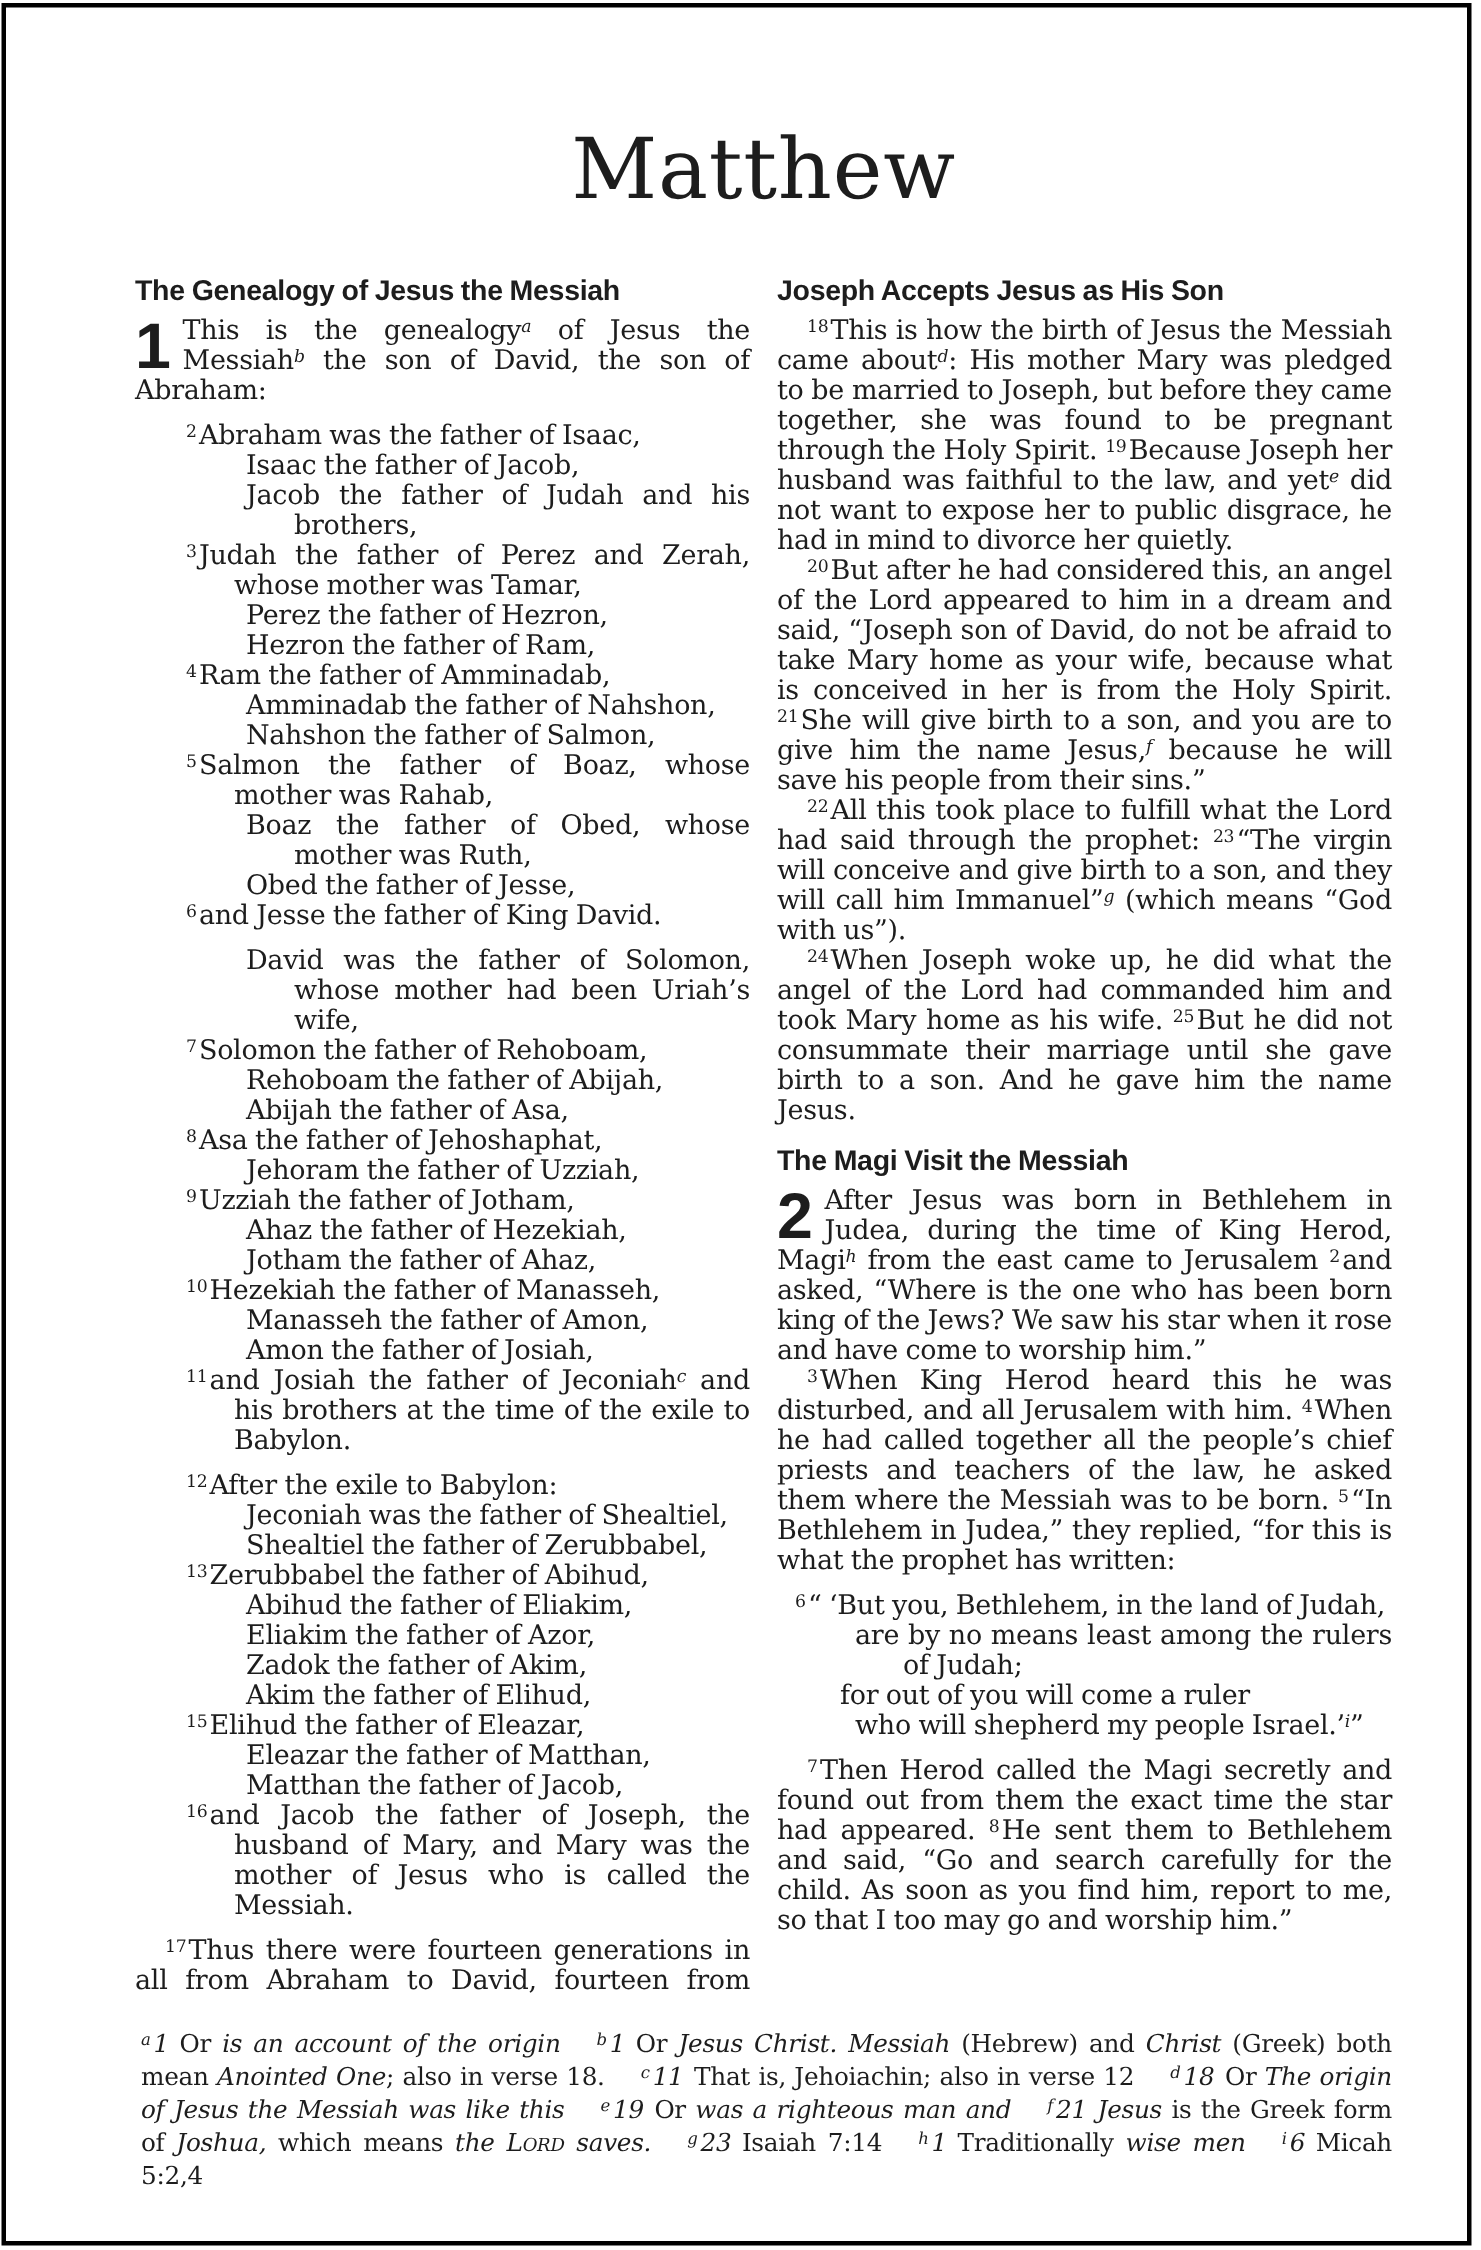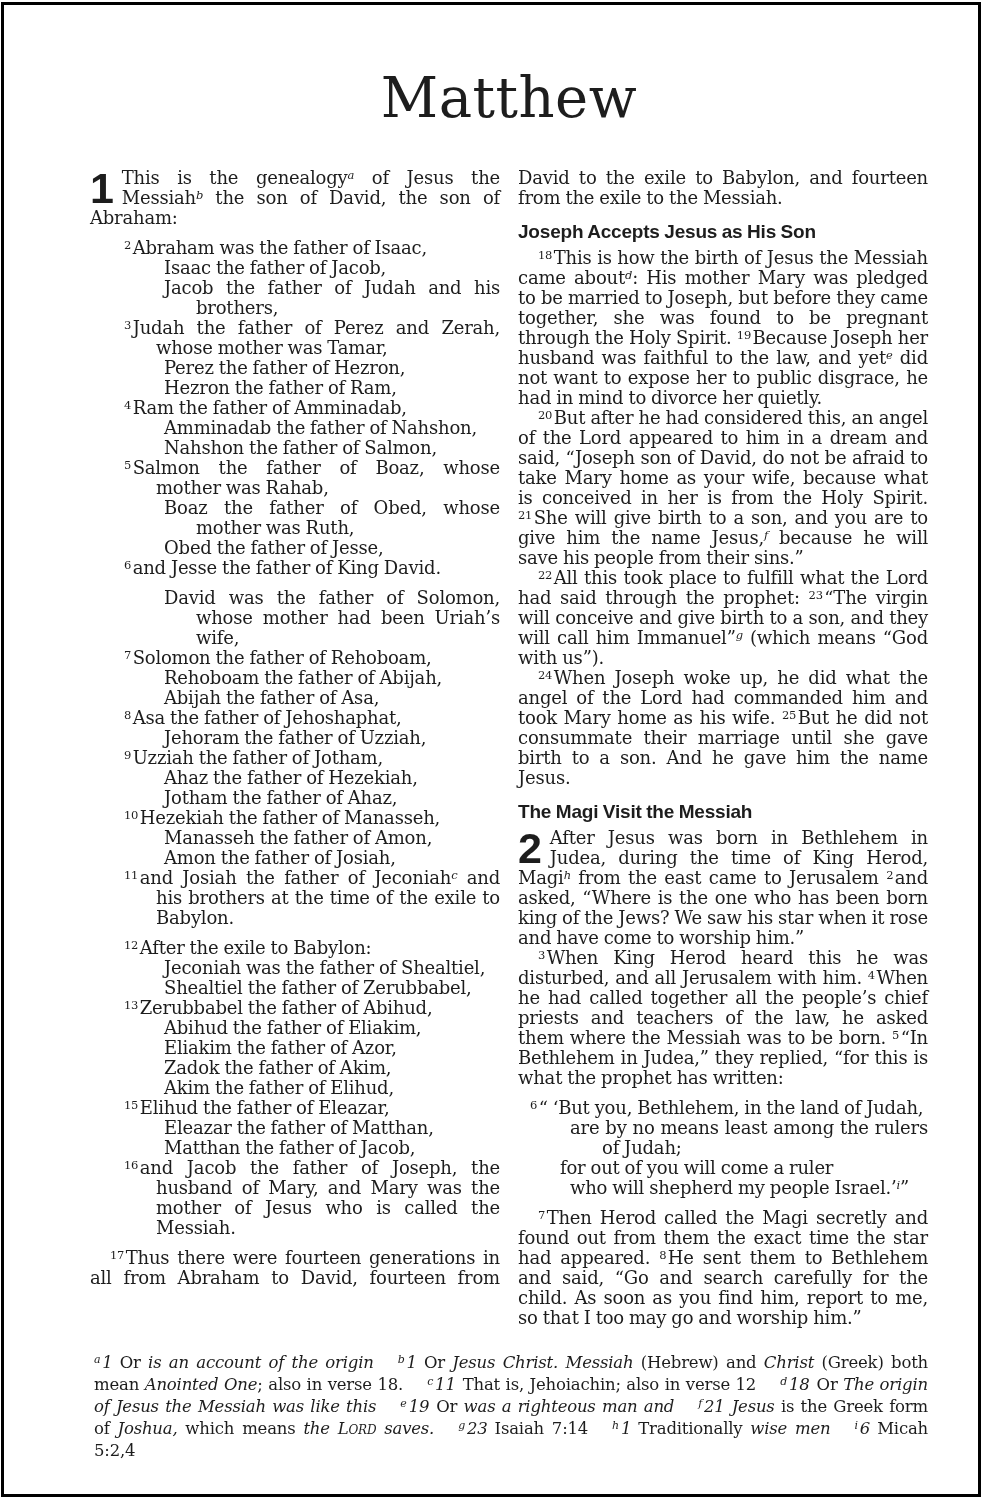--- a/index.html
+++ b/index.html
@@ -12,21 +12,21 @@
     position: relative;
     font-family: "DejaVu Serif", serif;
     color: #1d1d1d;
     -webkit-hyphens: auto; hyphens: auto;
   }
   .frame {
     position: absolute; top: 2px; left: 1px; right: 6px; bottom: 3px;
     border: 3px solid #000000;
     pointer-events: none;
   }
-  .page { padding: 0 59px 0 90px; }
+  .page { padding: 16px 59px 0 90px; }
   .book-title {
     text-align: center;
     font-family: "DejaVu Serif", serif;
     font-size: 56px; line-height: 60px;
     padding-top: 68px;
     letter-spacing: 0.5px;
     font-weight: 500;
   }
   .content {
     margin-top: 40px;
@@ -102,20 +102,21 @@
 </style>
 </head>
 <body>
 
 <div class="frame"></div>
 
 <div class="page">
   <div class="book-title">Matthew</div>
   <div class="content">
     <div class="col" id="col-left">
+        <div class="heading">The Genealogy of Jesus the Messiah</div>
         <p class="prose chapopen"><span class="dropcap">1</span>This is the genealogy<sup class="fnm">a</sup> of Jesus the Messiah<sup class="fnm">b</sup> the son of David, the son of Abraham:</p>
         <div class="poem deep">
           <div class="pline vn"><sup class="vnum">2</sup>Abraham was the father of Isaac,</div>
           <div class="pline">Isaac the father of Jacob,</div>
           <div class="pline">Jacob the father of Judah and his brothers,</div>
           <div class="pline vn"><sup class="vnum">3</sup>Judah the father of Perez and Zerah, whose mother was Tamar,</div>
           <div class="pline">Perez the father of Hezron,</div>
           <div class="pline">Hezron the father of Ram,</div>
           <div class="pline vn"><sup class="vnum">4</sup>Ram the father of Amminadab,</div>
           <div class="pline">Amminadab the father of Nahshon,</div>
@@ -150,21 +151,20 @@
           <div class="pline">Zadok the father of Akim,</div>
           <div class="pline">Akim the father of Elihud,</div>
           <div class="pline vn"><sup class="vnum">15</sup>Elihud the father of Eleazar,</div>
           <div class="pline">Eleazar the father of Matthan,</div>
           <div class="pline">Matthan the father of Jacob,</div>
           <div class="pline vn"><sup class="vnum">16</sup>and Jacob the father of Joseph, the husband of Mary, and Mary was the mother of Jesus who is called the Messiah.</div>
         </div>
         <p class="prose contjust"><sup class="vnum">17</sup>Thus there were fourteen generations in all from Abraham to David, fourteen from</p>
       </div>
     <div class="col" id="col-right">
-        <p class="prose noindent">David to the exile to Babylon, and fourteen from the exile to the Messiah.</p>
         <div class="heading">Joseph Accepts Jesus as His Son</div>
         <p class="prose"><sup class="vnum">18</sup>This is how the birth of Jesus the Messiah came about<sup class="fnm">d</sup>: His mother Mary was pledged to be married to Joseph, but before they came together, she was found to be pregnant through the Holy Spirit. <sup class="vnum">19</sup>Because Joseph her husband was faithful to the law, and yet<sup class="fnm">e</sup> did not want to expose her to public disgrace, he had in mind to divorce her quietly.</p>
         <p class="prose"><sup class="vnum">20</sup>But after he had considered this, an angel of the Lord appeared to him in a dream and said, “Joseph son of David, do not be afraid to take Mary home as your wife, because what is conceived in her is from the Holy Spirit. <sup class="vnum">21</sup>She will give birth to a son, and you are to give him the name Jesus,<sup class="fnm">f</sup> because he will save his people from their sins.”</p>
         <p class="prose"><sup class="vnum">22</sup>All this took place to fulfill what the Lord had said through the prophet: <sup class="vnum">23</sup>“The virgin will conceive and give birth to a son, and they will call him Immanuel”<sup class="fnm">g</sup> (which means “God with us”).</p>
         <p class="prose"><sup class="vnum">24</sup>When Joseph woke up, he did what the angel of the Lord had commanded him and took Mary home as his wife. <sup class="vnum">25</sup>But he did not consummate their marriage until she gave birth to a son. And he gave him the name Jesus.</p>
         <div class="heading">The Magi Visit the Messiah</div>
         <p class="prose chapopen"><span class="dropcap">2</span>After Jesus was born in Bethlehem in Judea, during the time of King Herod, Magi<sup class="fnm">h</sup> from the east came to Jerusalem <sup class="vnum">2</sup>and asked, “Where is the one who has been born king of the Jews? We saw his star when it rose and have come to worship him.”</p>
         <p class="prose"><sup class="vnum">3</sup>When King Herod heard this he was disturbed, and all Jerusalem with him. <sup class="vnum">4</sup>When he had called together all the people’s chief priests and teachers of the law, he asked them where the Messiah was to be born. <sup class="vnum">5</sup>“In Bethlehem in Judea,” they replied, “for this is what the prophet has written:</p>
         <div class="poem shallow">
           <div class="pline vn"><sup class="vnum">6</sup>“ ‘But you, Bethlehem, in the land of Judah,</div>

